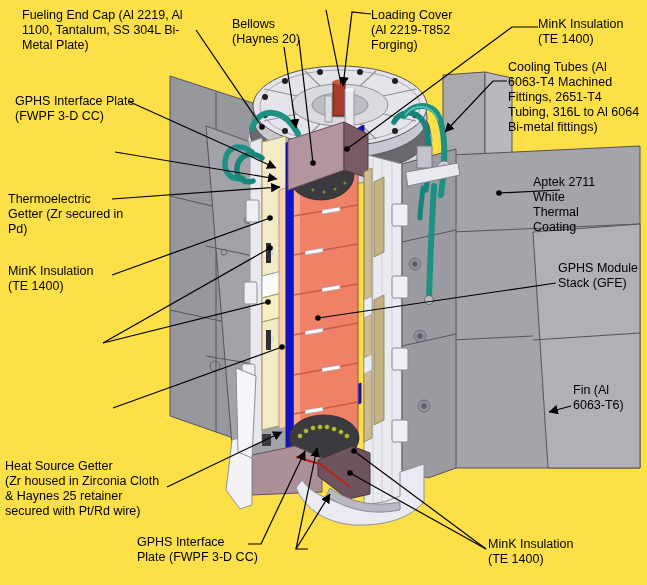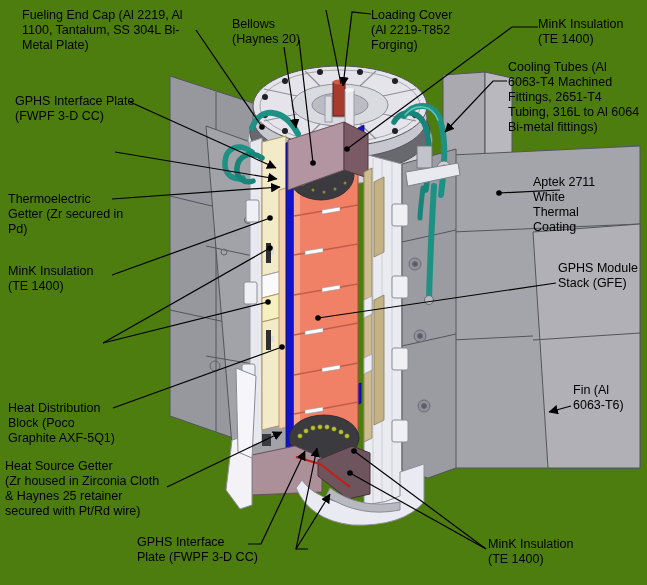--- a/index.html
+++ b/index.html
@@ -1,16 +1,16 @@
 <!DOCTYPE html>
 <html><head>
 <meta charset="utf-8">
 <style>
   html,body{margin:0;padding:0;background:#fff;}
-  .stage{position:relative;width:647px;height:585px;background:#4d7c0f;
+  .stage{position:relative;width:647px;height:585px;background:#fde047;
          font-family:"Liberation Sans",sans-serif;overflow:hidden;}
   .stage svg{position:absolute;left:0;top:0;}
   .lbl{position:absolute;font-size:12.5px;line-height:15px;color:#000;
        white-space:pre-line;}
 </style>
 </head>
 <body>
 
 <div class="stage">
 
@@ -273,23 +273,20 @@
 Fittings, 2651-T4
 Tubing, 316L to Al 6064
 Bi-metal fittings)</div>
 <div class="lbl" style="left:15px;top:94px;width:160px">GPHS Interface Plate
 (FWPF 3-D CC)</div>
 <div class="lbl" style="left:8px;top:192px;width:150px">Thermoelectric
 Getter (Zr secured in
 Pd)</div>
 <div class="lbl" style="left:8px;top:264px;width:120px">MinK Insulation
 (TE 1400)</div>
-<div class="lbl" style="left:8px;top:401px;width:145px">Heat Distribution
-Block (Poco
-Graphite AXF-5Q1)</div>
 <div class="lbl" style="left:5px;top:459px;width:180px">Heat Source Getter
 (Zr housed in Zirconia Cloth
 &amp; Haynes 25 retainer
 secured with Pt/Rd wire)</div>
 <div class="lbl" style="left:137px;top:535px;width:145px">GPHS Interface
 Plate (FWPF 3-D CC)</div>
 <div class="lbl" style="left:488px;top:537px;width:110px">MinK Insulation
 (TE 1400)</div>
 <div class="lbl" style="left:533px;top:175px;width:85px">Aptek 2711
 White

